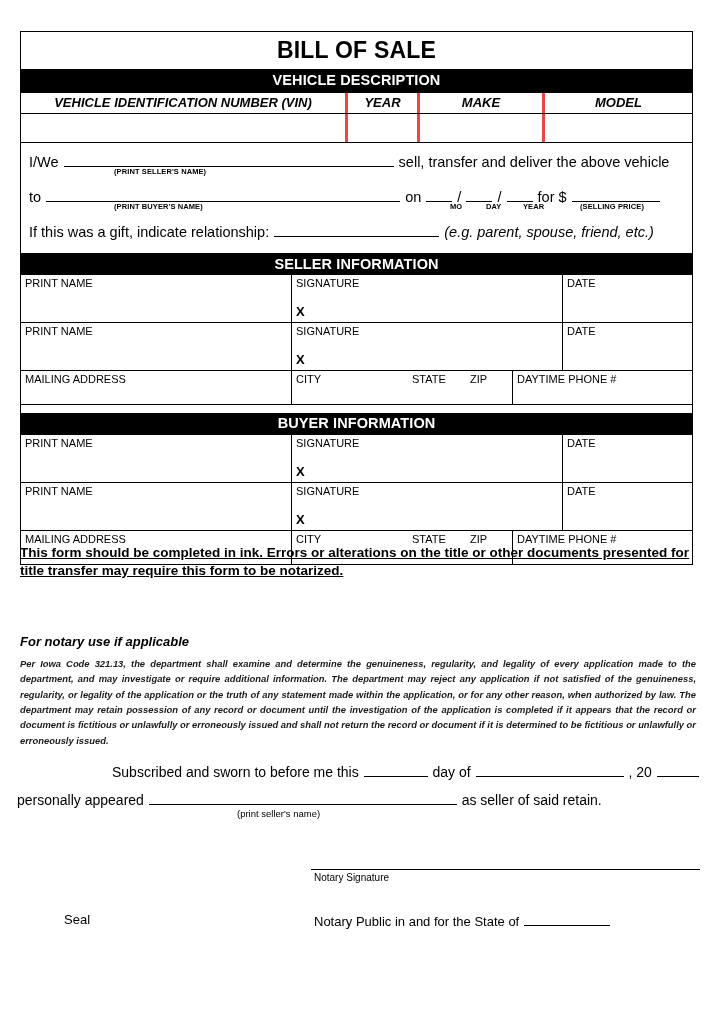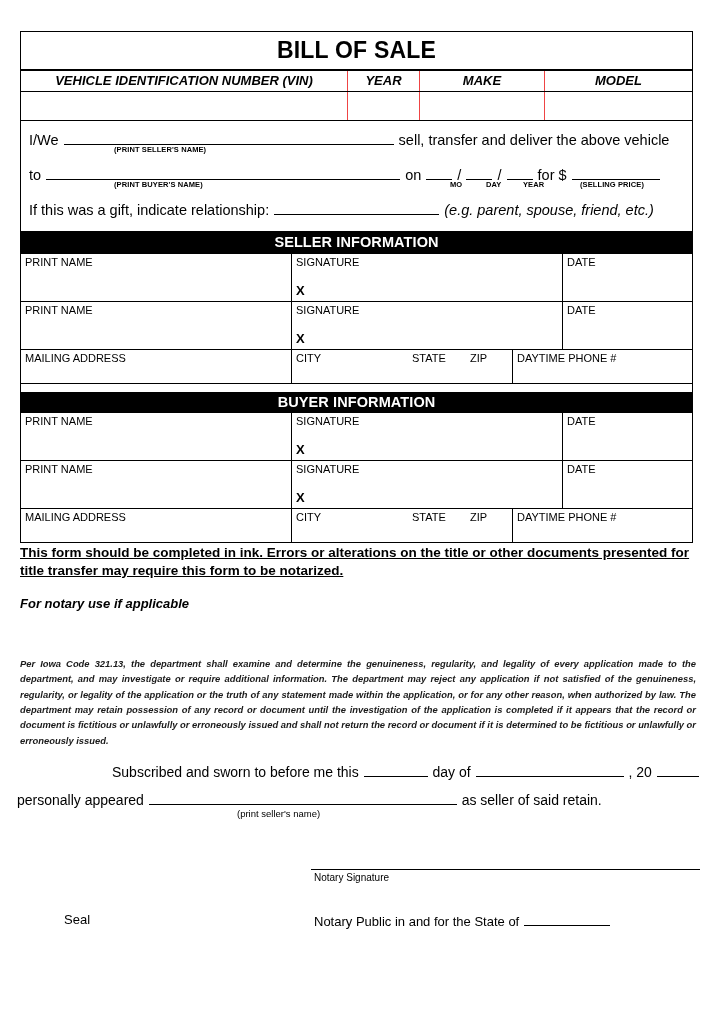--- a/index.html
+++ b/index.html
@@ -62,21 +62,21 @@
   }
   .veh-head {
     border-top: 1px solid #000;
     border-bottom: 1px solid #000;
   }
   .veh-blank {
     border-bottom: 1.5px solid #000;
   }
   .vc {
     box-sizing: border-box;
-    border-right: 1px solid #ef4444;
+    border-right: 3px solid #ef4444;
     text-align: center;
     font-size: 13px;
     font-style: italic;
     font-weight: bold;
     padding: 2px 0 3px 0;
   }
   .vc:last-child { border-right: none; }
   .vc-vin   { width: 327px; }
   .vc-year  { width: 72px; }
   .vc-make  { width: 125px; }
@@ -157,21 +157,21 @@
     width: 676px;
     font-size: 13.5px;
     font-weight: bold;
     line-height: 1.35;
     text-decoration: underline;
   }
 
   .notary-head {
     position: absolute;
     left: 20px;
-    top: 596px;
+    top: 634px;
     font-size: 13px;
     font-weight: bold;
     font-style: italic;
   }
 
   .legal {
     position: absolute;
     left: 20px;
     top: 656px;
     width: 676px;
@@ -234,20 +234,21 @@
 </style>
 </head>
 <body>
 
 <div class="page">
 
   <div class="form-box">
 
     <div class="title-bar">BILL OF SALE</div>
 
+    <div class="black-bar">VEHICLE DESCRIPTION</div>
 
     <div class="veh-head">
       <div class="vc vc-vin">VEHICLE IDENTIFICATION NUMBER (VIN)</div>
       <div class="vc vc-year">YEAR</div>
       <div class="vc vc-make">MAKE</div>
       <div class="vc vc-model">MODEL</div>
     </div>
 
     <div class="veh-blank">
       <div class="vc vc-vin"></div>

